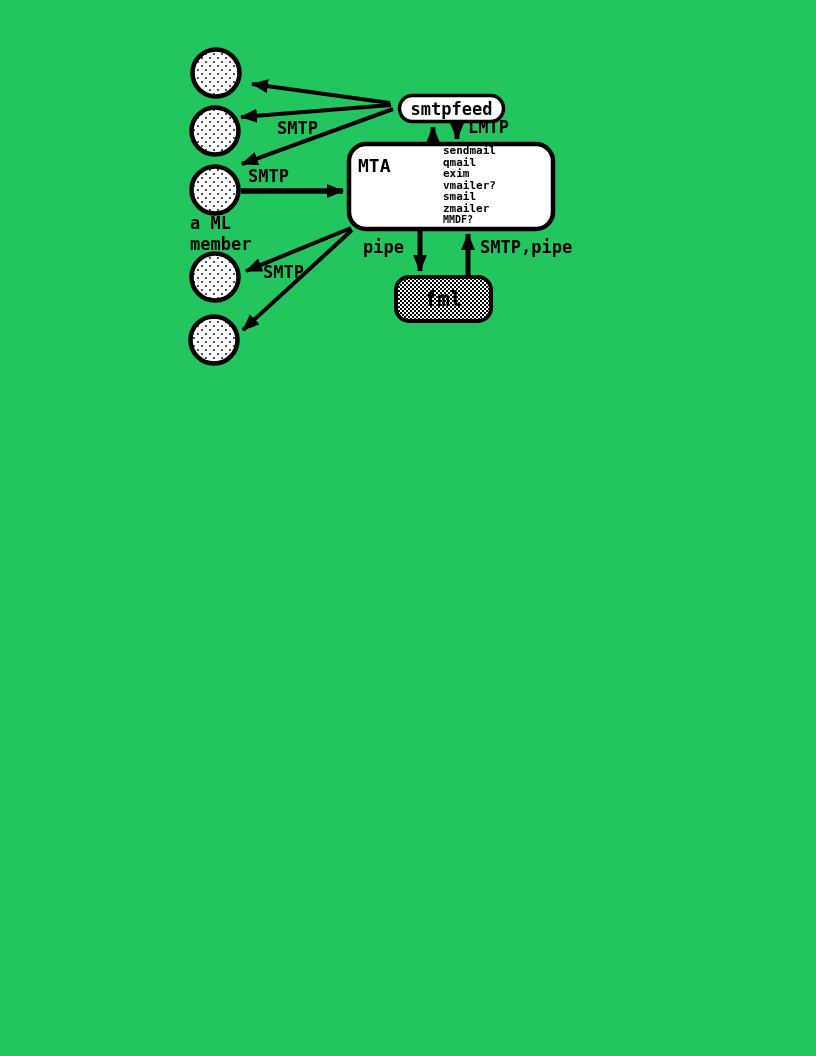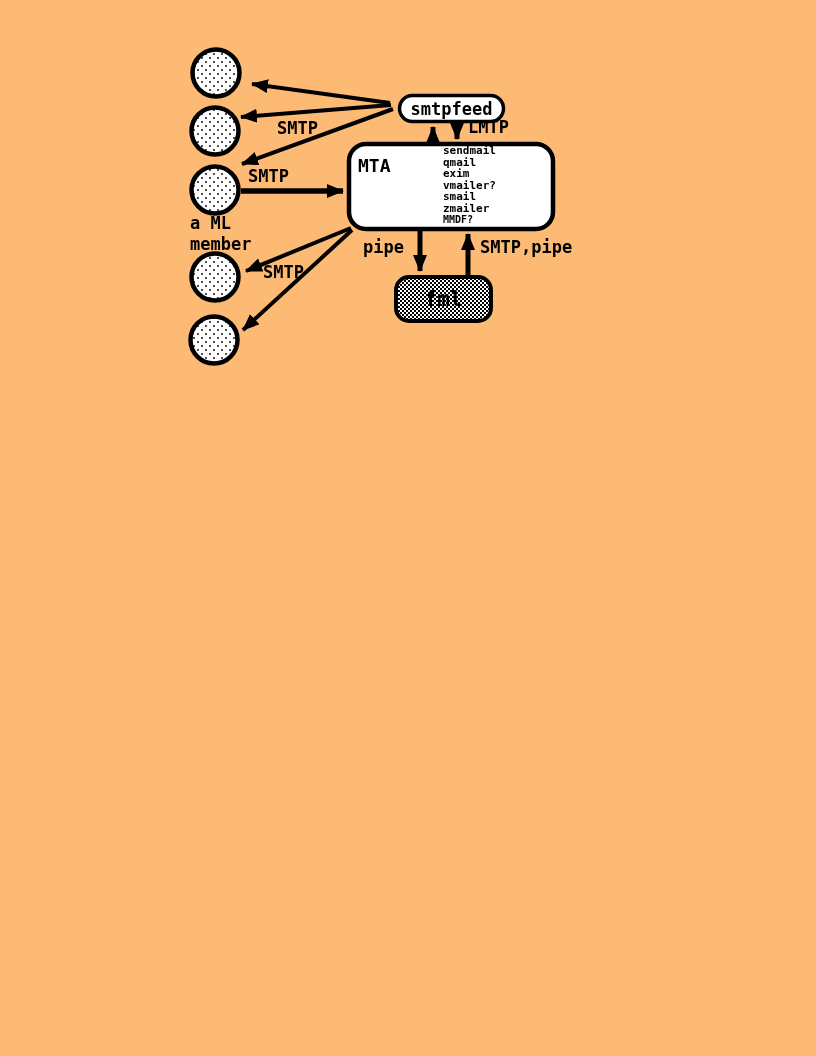--- a/index.html
+++ b/index.html
@@ -4,21 +4,21 @@
 <style>
   html, body {
     margin: 0;
     padding: 0;
     background: #ffffff;
   }
   .page {
     position: relative;
     width: 816px;
     height: 1056px;
-    background: #fdba74;
+    background: #22c55e;
     overflow: hidden;
   }
   svg.diagram {
     display: block;
     width: 816px;
     height: 1056px;
   }
   .mono-big {
     font-family: "DejaVu Sans Mono", "Liberation Mono", monospace;
     font-weight: bold;

